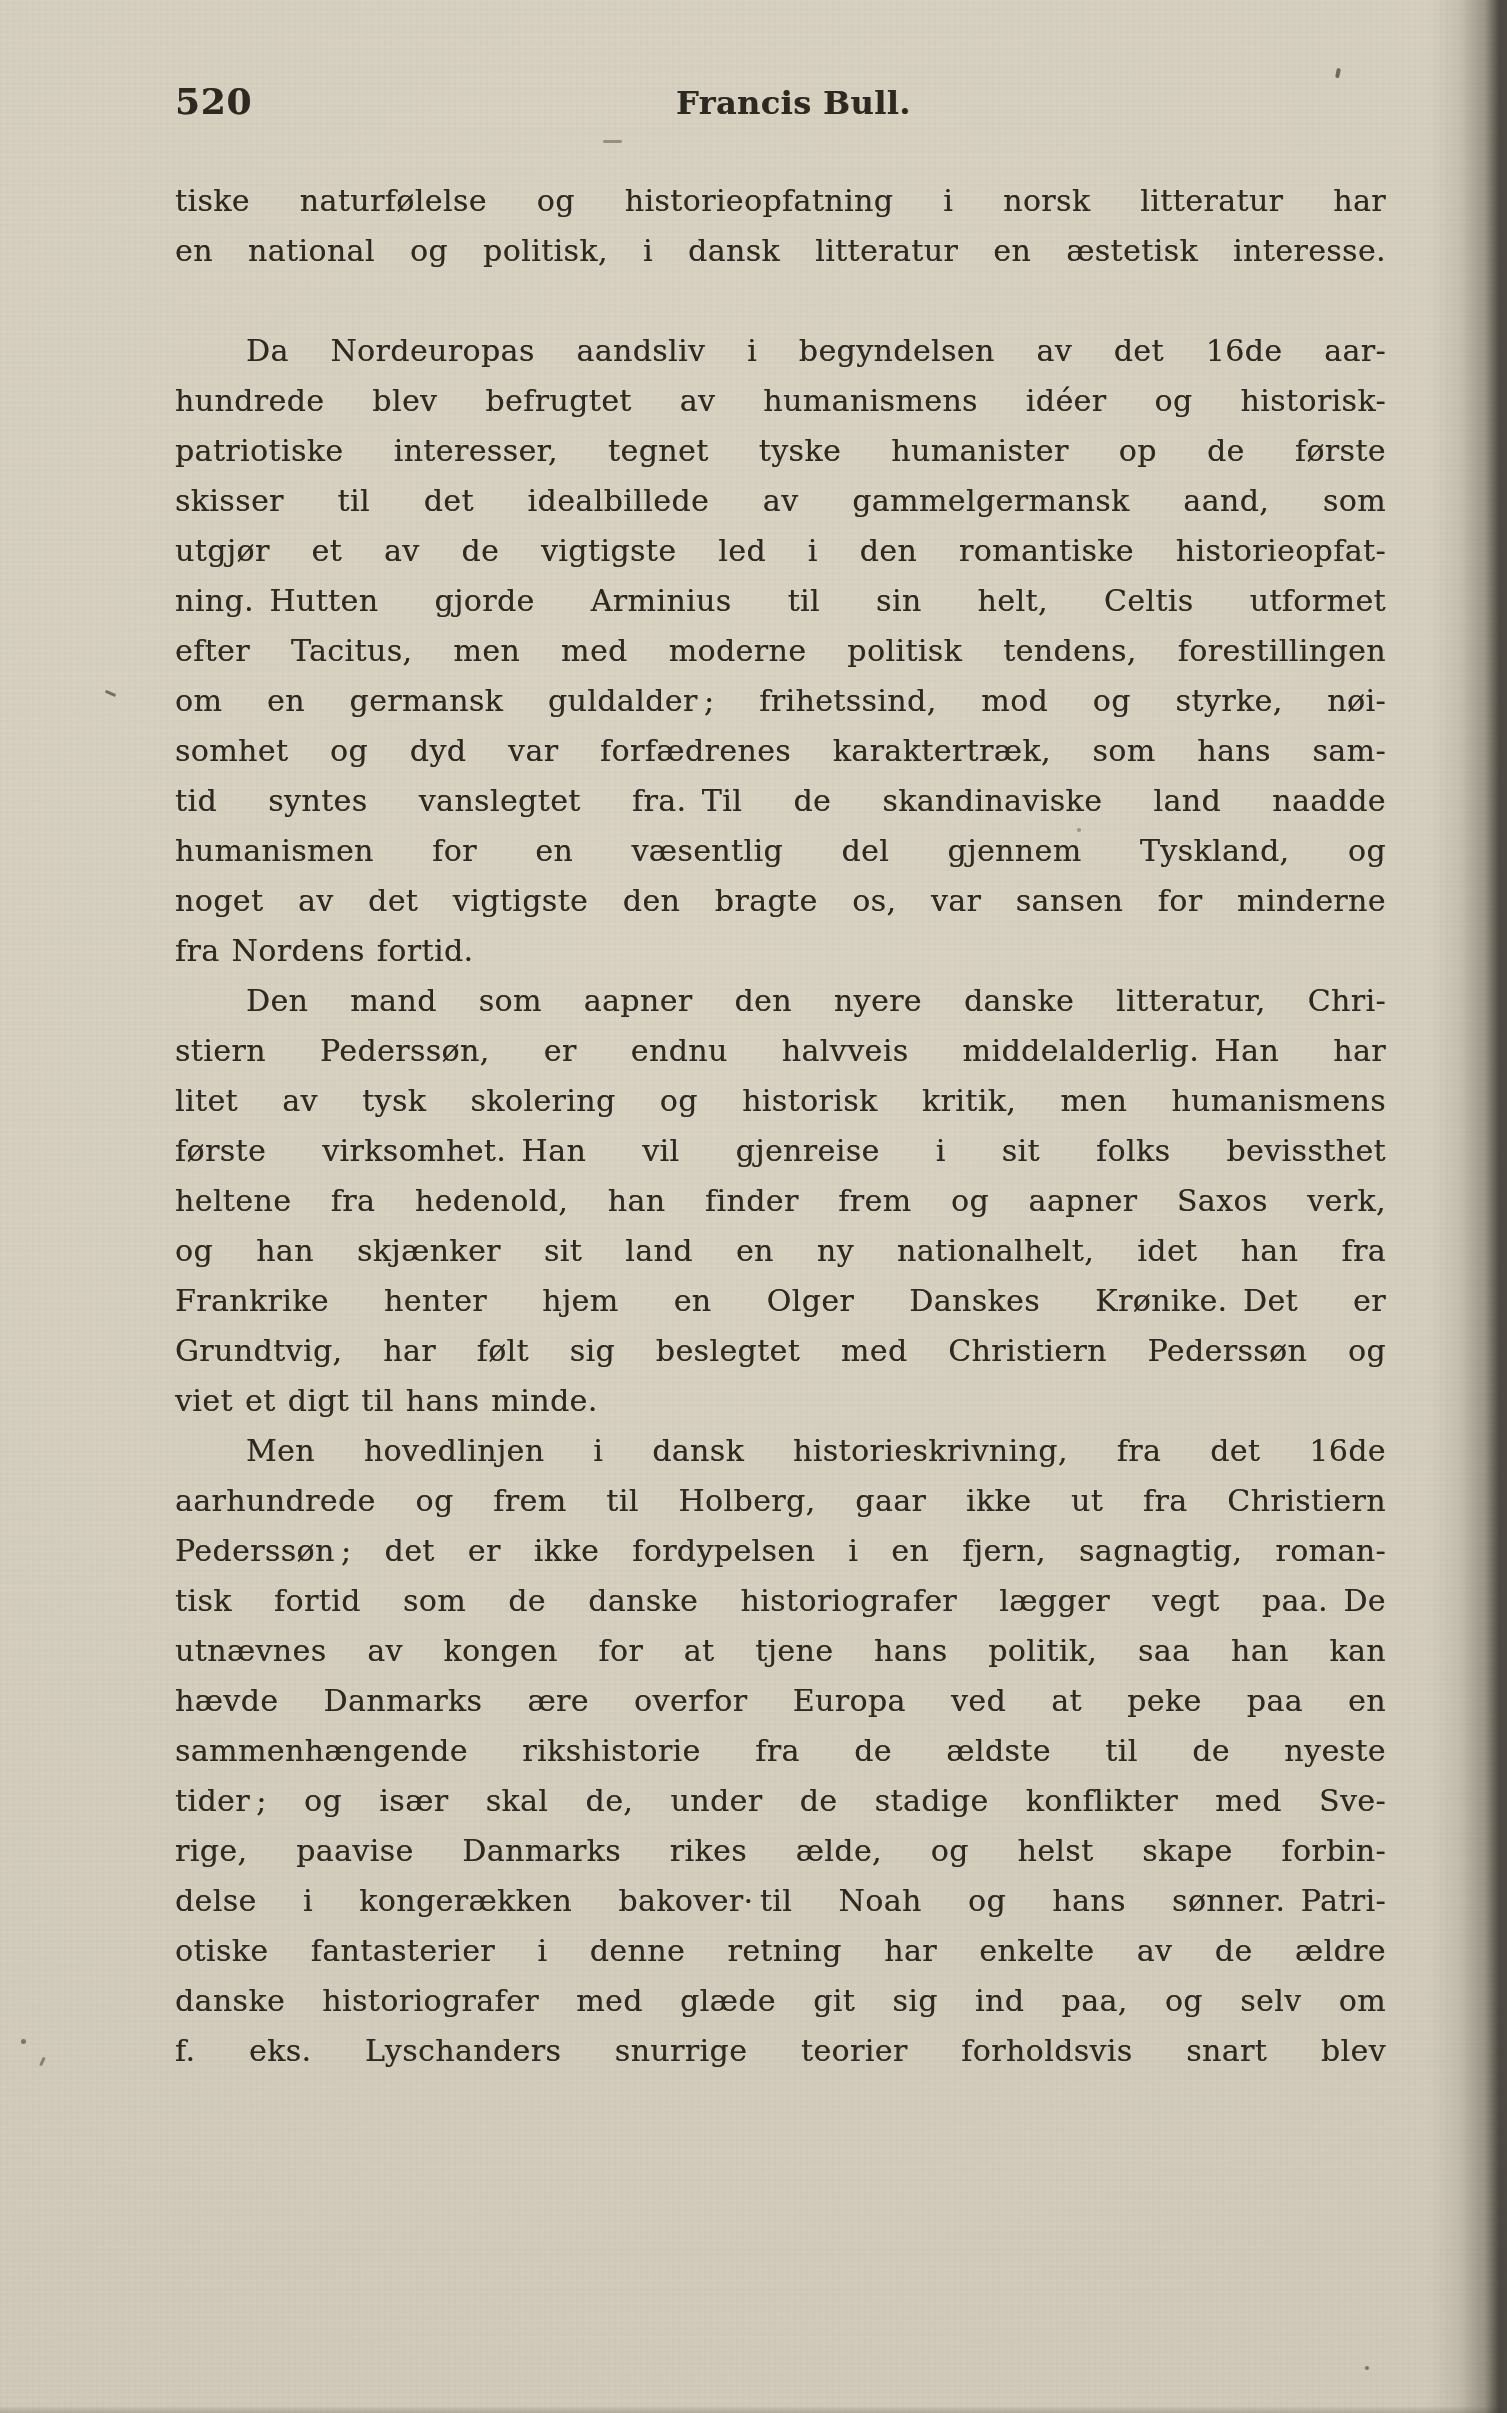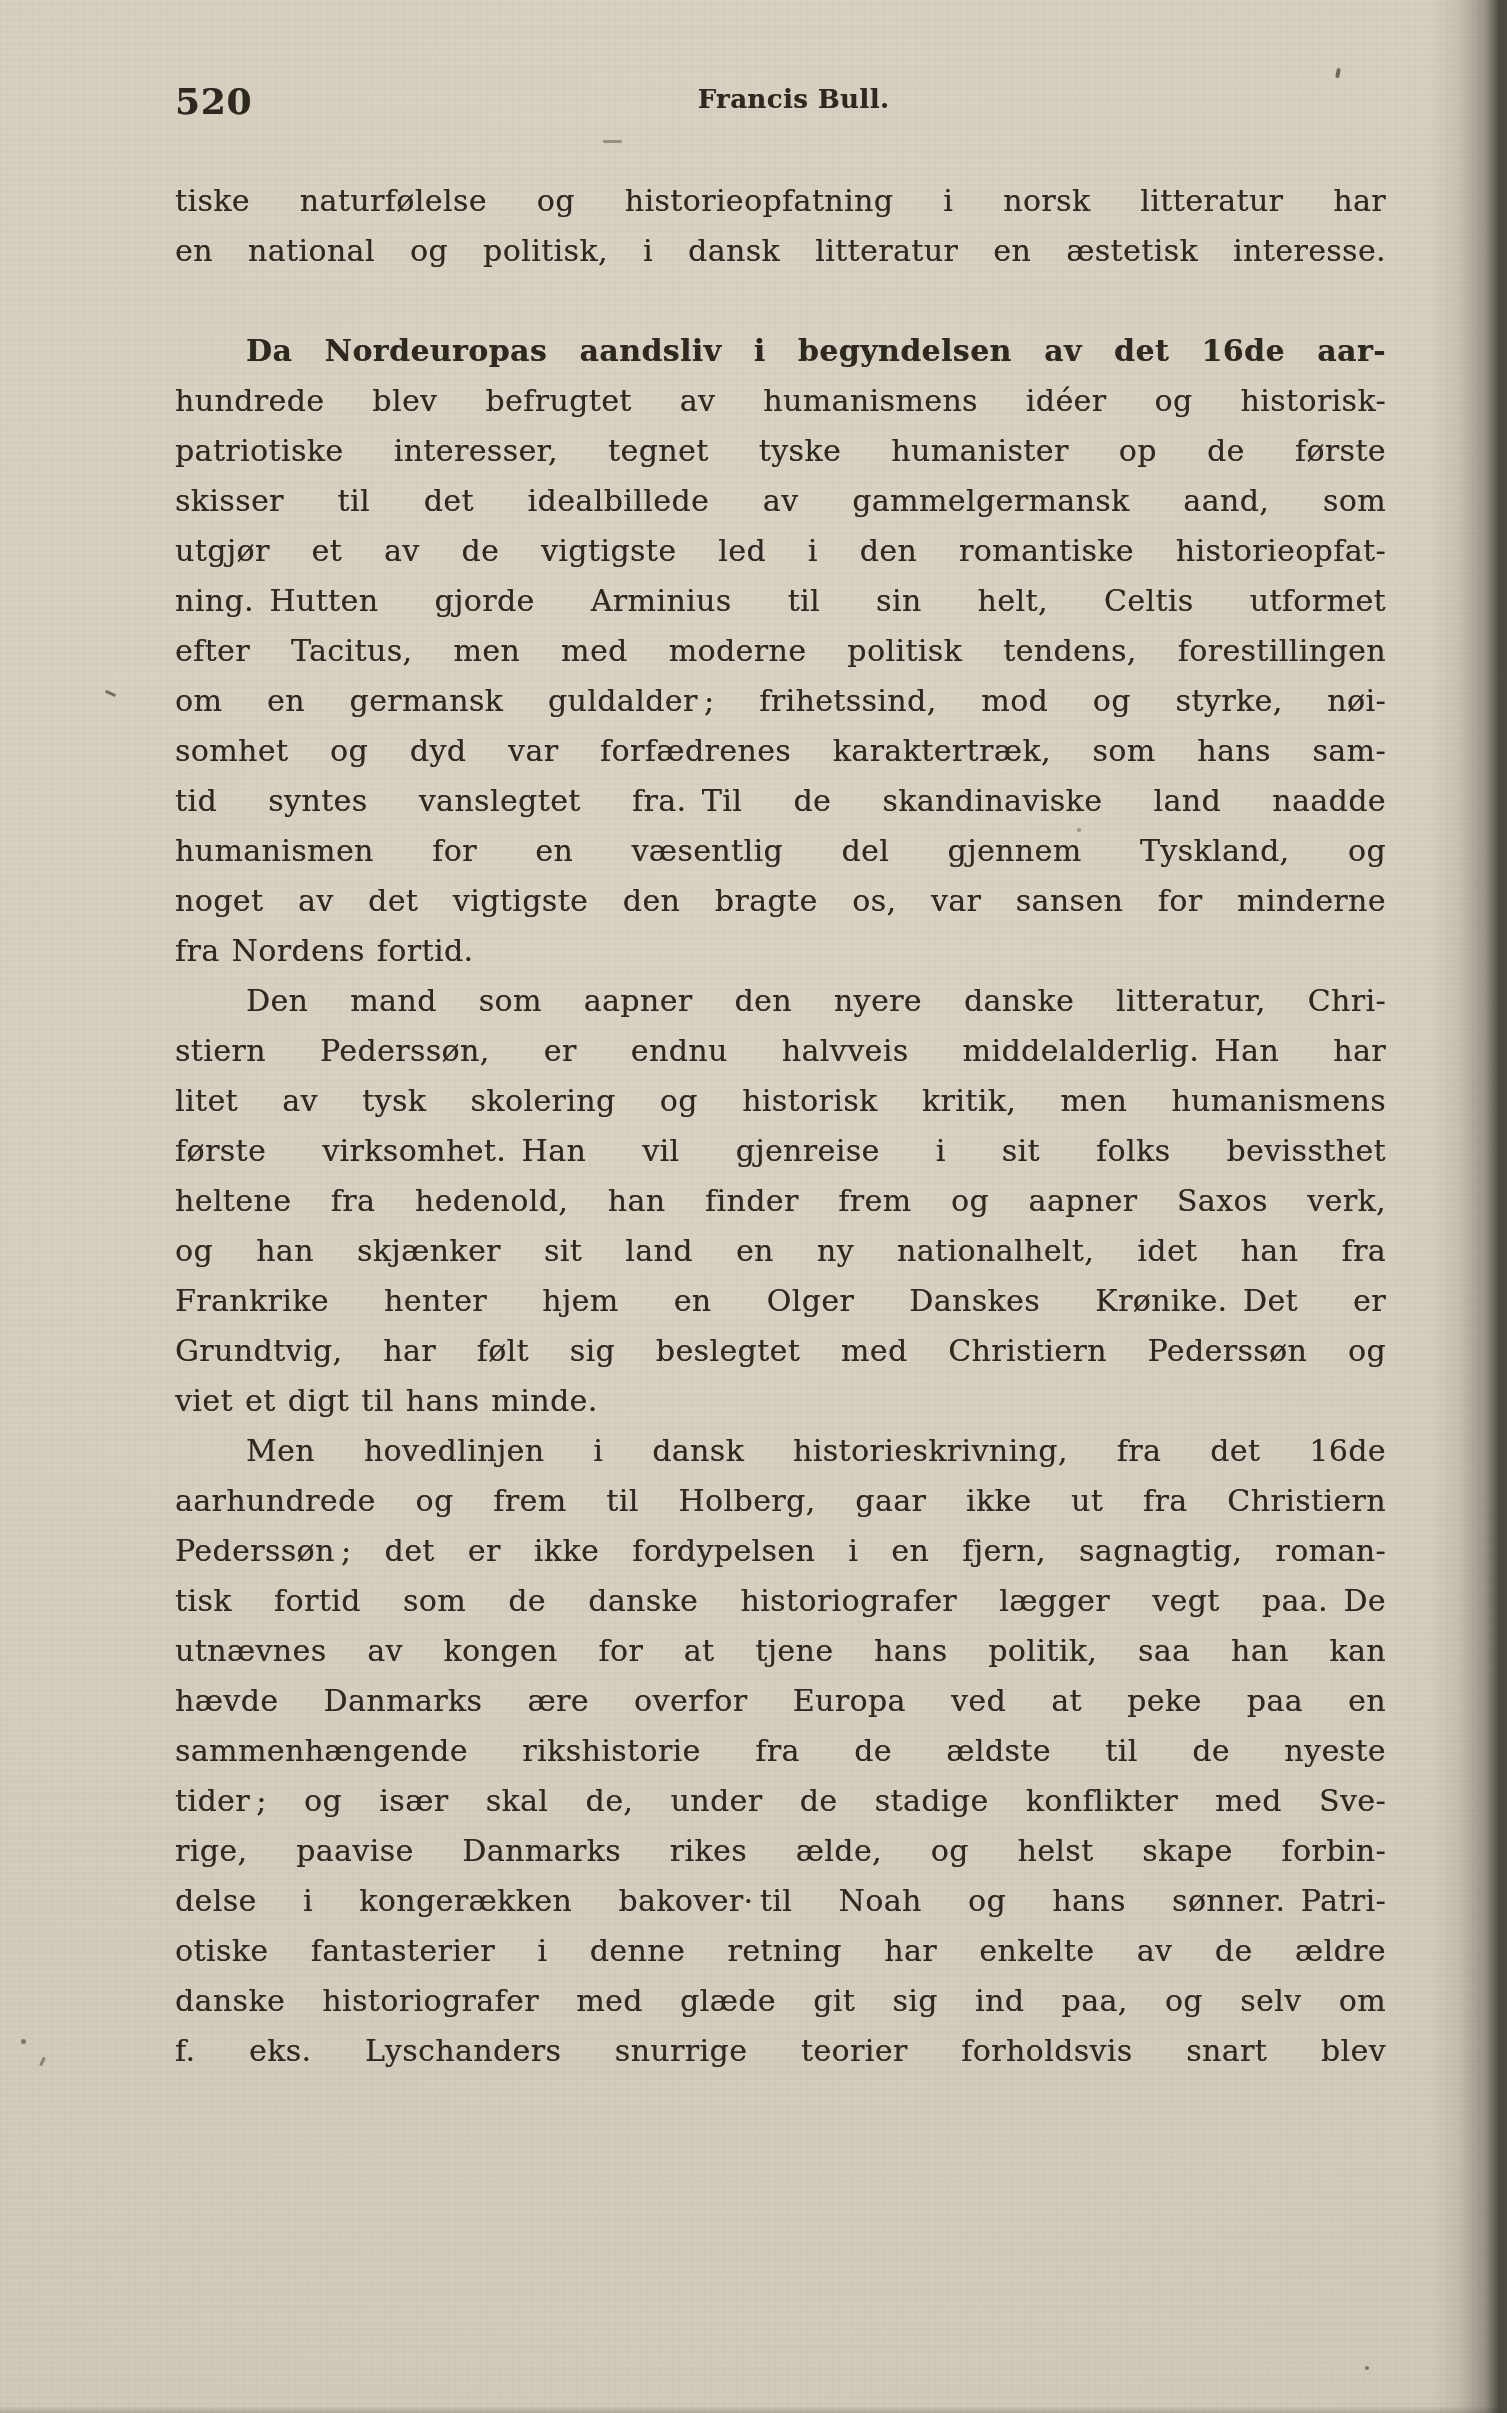--- a/index.html
+++ b/index.html
@@ -31,38 +31,38 @@
   }
   .header{position:absolute;left:175px;top:80px;width:1211px;height:43px;}
   .page-number{
     position:absolute;left:0;top:0;
     font-size:36px;font-weight:bold;letter-spacing:0.7px;
     text-shadow:0.3px 0.3px 0.5px rgba(46,40,30,0.55);
   }
   .running-title{
     position:absolute;left:0;top:4.3px;width:100%;
     text-align:center;
-    font-size:26px;font-weight:bold;letter-spacing:0.4px;
+    font-size:32px;font-weight:bold;letter-spacing:0.4px;
     transform:translateX(13px);
     text-shadow:0.3px 0.3px 0.4px rgba(46,40,30,0.5);
   }
   .body-text{
     position:absolute;left:175px;top:155px;width:1211px;
     font-size:30px;line-height:50px;
     letter-spacing:0.4px;word-spacing:2.1px;
     text-shadow:0.2px 0.2px 0.4px rgba(50,44,34,0.6);
     margin-top:21px;
   }
   .line{
     text-align:justify;
     text-align-last:justify;
     white-space:normal;
   }
   .line.para-start{text-indent:71px;}
-  .line.gap{margin-top:50px;font-weight:bold;}
+  .line.gap{margin-top:50px;}
   .line.para-end{text-align-last:left;}
   
   .speck{position:absolute;background:#57503f;border-radius:50%;}
   .speck.slash{border-radius:0.7px;transform:rotate(24deg);}
 </style>
 </head>
 <body>
 
 <div class="page">
 

